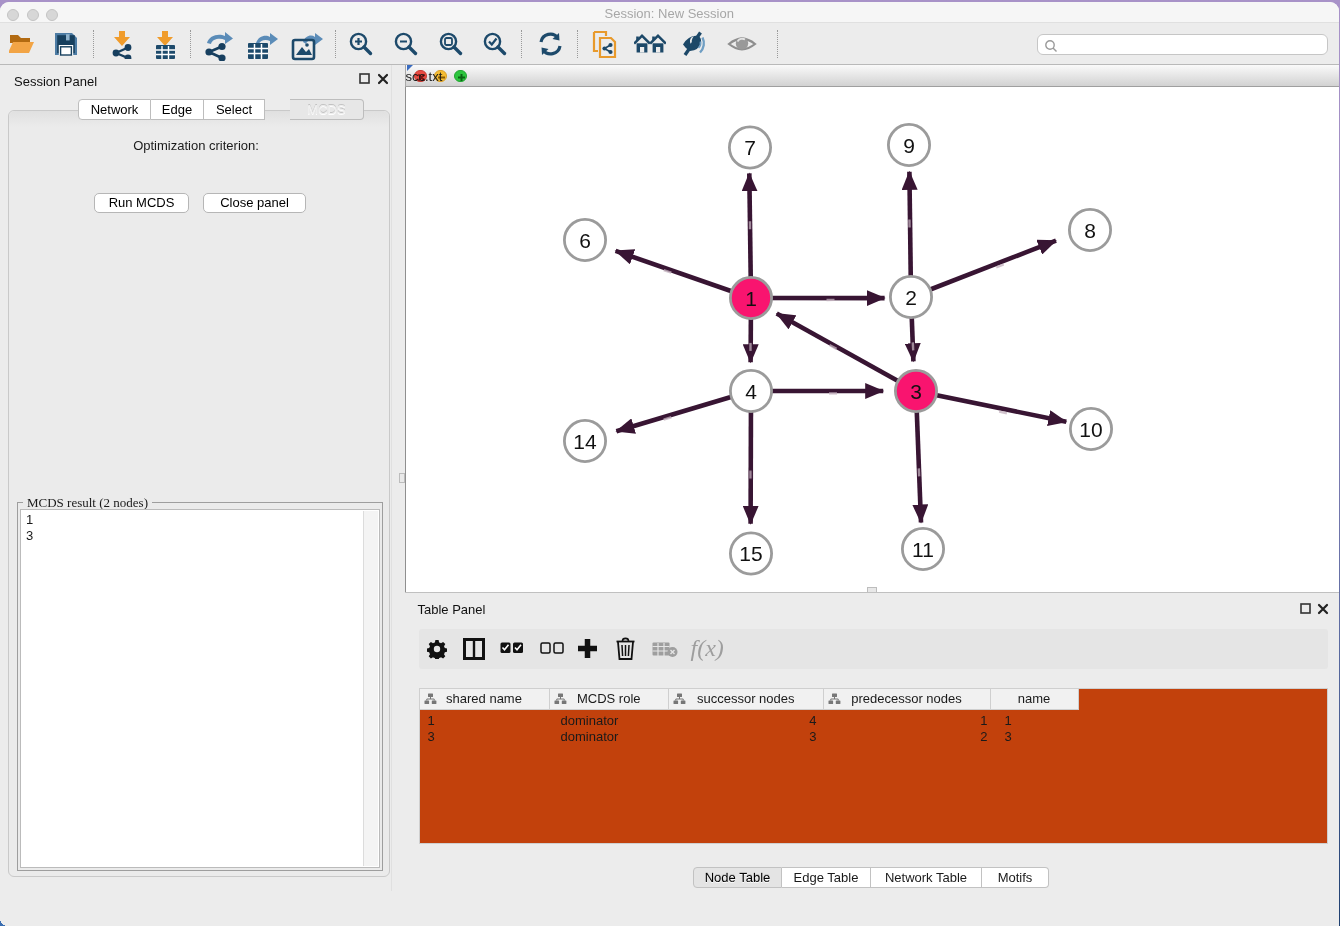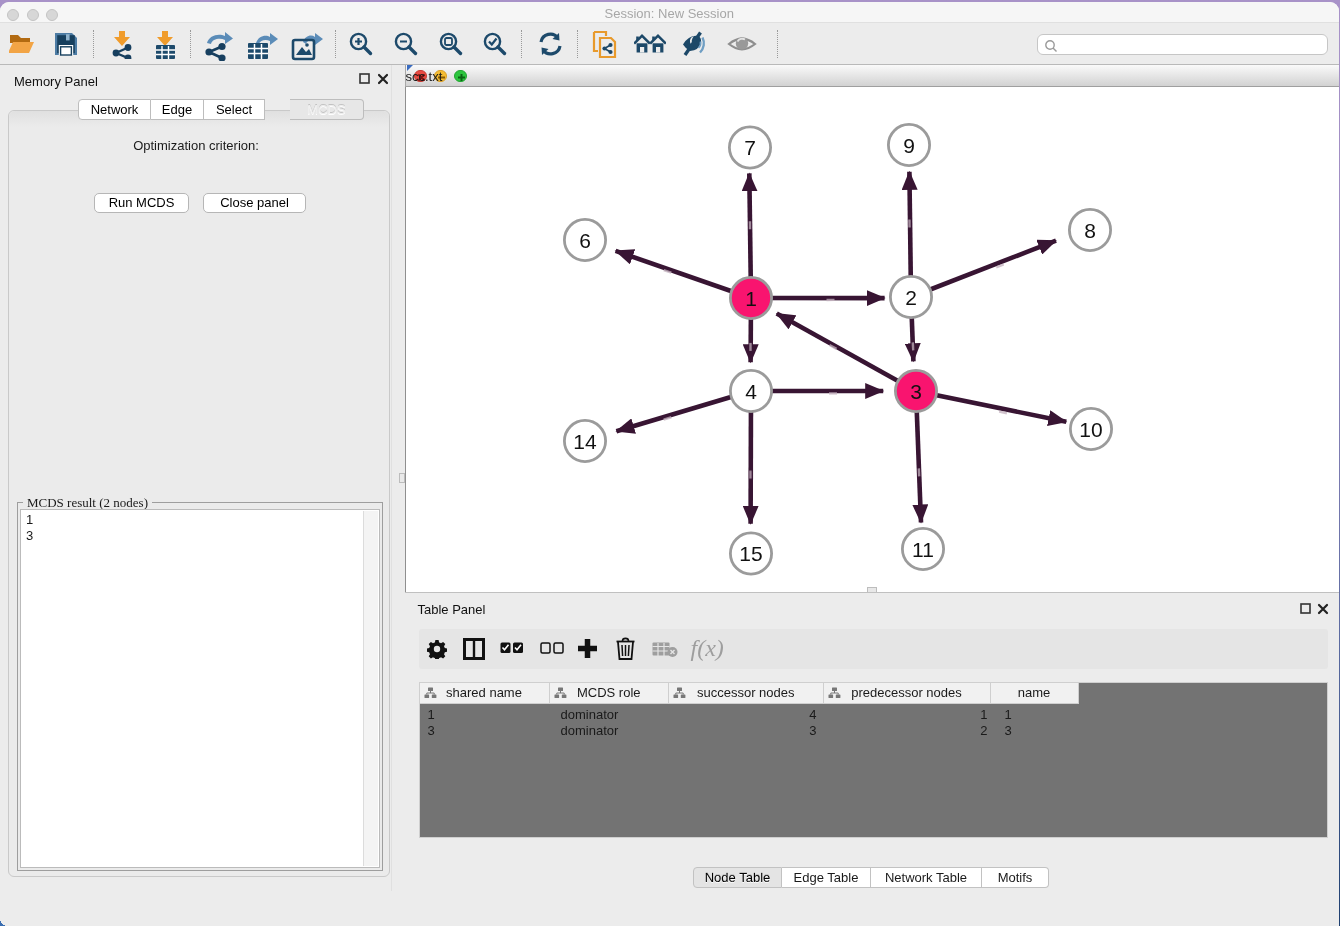--- a/index.html
+++ b/index.html
@@ -33,21 +33,21 @@
 .btn { position:absolute; height:20px; background:#fff; border:1px solid #b6b6b6; border-radius:5px; text-align:center; line-height:18px; font-size:13px; color:#000; }
 
 #nw { position:absolute; left:404.5px; top:63px; right:0; height:529px; }
 #nw-title { position:absolute; left:0; top:0; right:0; height:21.5px; background:linear-gradient(180deg,#fafafa,#d2d2d2); border-bottom:1px solid #9f9f9f; border-left:1px solid #a8a8a8; }
 #nw-canvas { position:absolute; left:0; top:21.5px; right:0; bottom:0; background:#fff; border-left:1px solid #8f8f8f; }
 .light { position:absolute; top:4.5px; width:12.5px; height:12.5px; border-radius:50%; }
 
 #tp { position:absolute; left:404.5px; top:590px; right:0; bottom:35px; background:#ececec; border-top:1px solid #c0c0c0; }
 #tp-title { position:absolute; left:13px; top:9px; font-size:13px; color:#111; }
 #tp-toolbar { position:absolute; left:14px; top:36px; width:909px; height:40px; background:#e5e5e5; border-radius:3px; }
-#tbl { position:absolute; left:14px; top:89px; width:909px; height:156px; background:#737373; border:1px solid #cfcfcf; }
+#tbl { position:absolute; left:14px; top:95px; width:909px; height:156px; background:#c2410c; border:1px solid #cfcfcf; }
 .treeic { position:absolute; left:4px; top:4px; }
 .th { position:absolute; top:0; height:21px; background:#f1f1f1; border-right:1px solid #cfcfcf; border-bottom:1px solid #cfcfcf; font-size:13px; text-align:center; line-height:20px; }
 .td { position:absolute; font-size:13px; height:16px; line-height:16px; }
 .bottab { position:absolute; top:0; height:21px; background:#fff; border:1px solid #c2c2c2; border-left:none; text-align:center; line-height:20px; font-size:13px; }
 
 #status { position:absolute; left:0; right:0; bottom:0; height:35px; background:#ececec; border-top:1px solid #c3c3c3; }
 .winctl { position:absolute; font-size:11px; }
 </style>
 </head>
 <body>
@@ -189,21 +189,21 @@
       <path d="M10.5,10.5 A5.5,5.5 0 0 1 18,8.5" fill="none" stroke="#e3e3e3" stroke-width="1.8"></path>
     </svg>
     <div id="searchbox">
       <svg style="position:absolute;left:6px;top:4px;" width="14" height="14" viewBox="0 0 14 14">
         <circle cx="6" cy="6" r="4.2" fill="none" stroke="#9a9a9a" stroke-width="1.4"></circle>
         <path d="M9,9 L12.5,12.5" stroke="#9a9a9a" stroke-width="1.4"></path>
       </svg>
     </div>
   </div>
   <div id="cp">
-    <div id="cp-title">Memory Panel</div>
+    <div id="cp-title">Session Panel</div>
     <svg class="winctl" style="left:359px;top:8px;" width="12" height="12" viewBox="0 0 12 12">
         <rect x="1" y="1" width="9" height="9" fill="none" stroke="#333" stroke-width="1.6"></rect>
       </svg>
     <svg class="winctl" style="left:377px;top:8px;" width="12" height="12" viewBox="0 0 12 12">
         <path d="M2,2 L10,10 M10,2 L2,10" stroke="#222" stroke-width="2.2" stroke-linecap="round"></path>
       </svg>
     <div id="tabpane"></div>
     <div class="panetabs">
       <div class="ptab" style="left:78px;width:73px;border-left:1px solid #bdbdbd;border-radius:4px 0 0 4px;">Network</div>
       <div class="ptab" style="left:151px;width:53px;">Edge</div>

